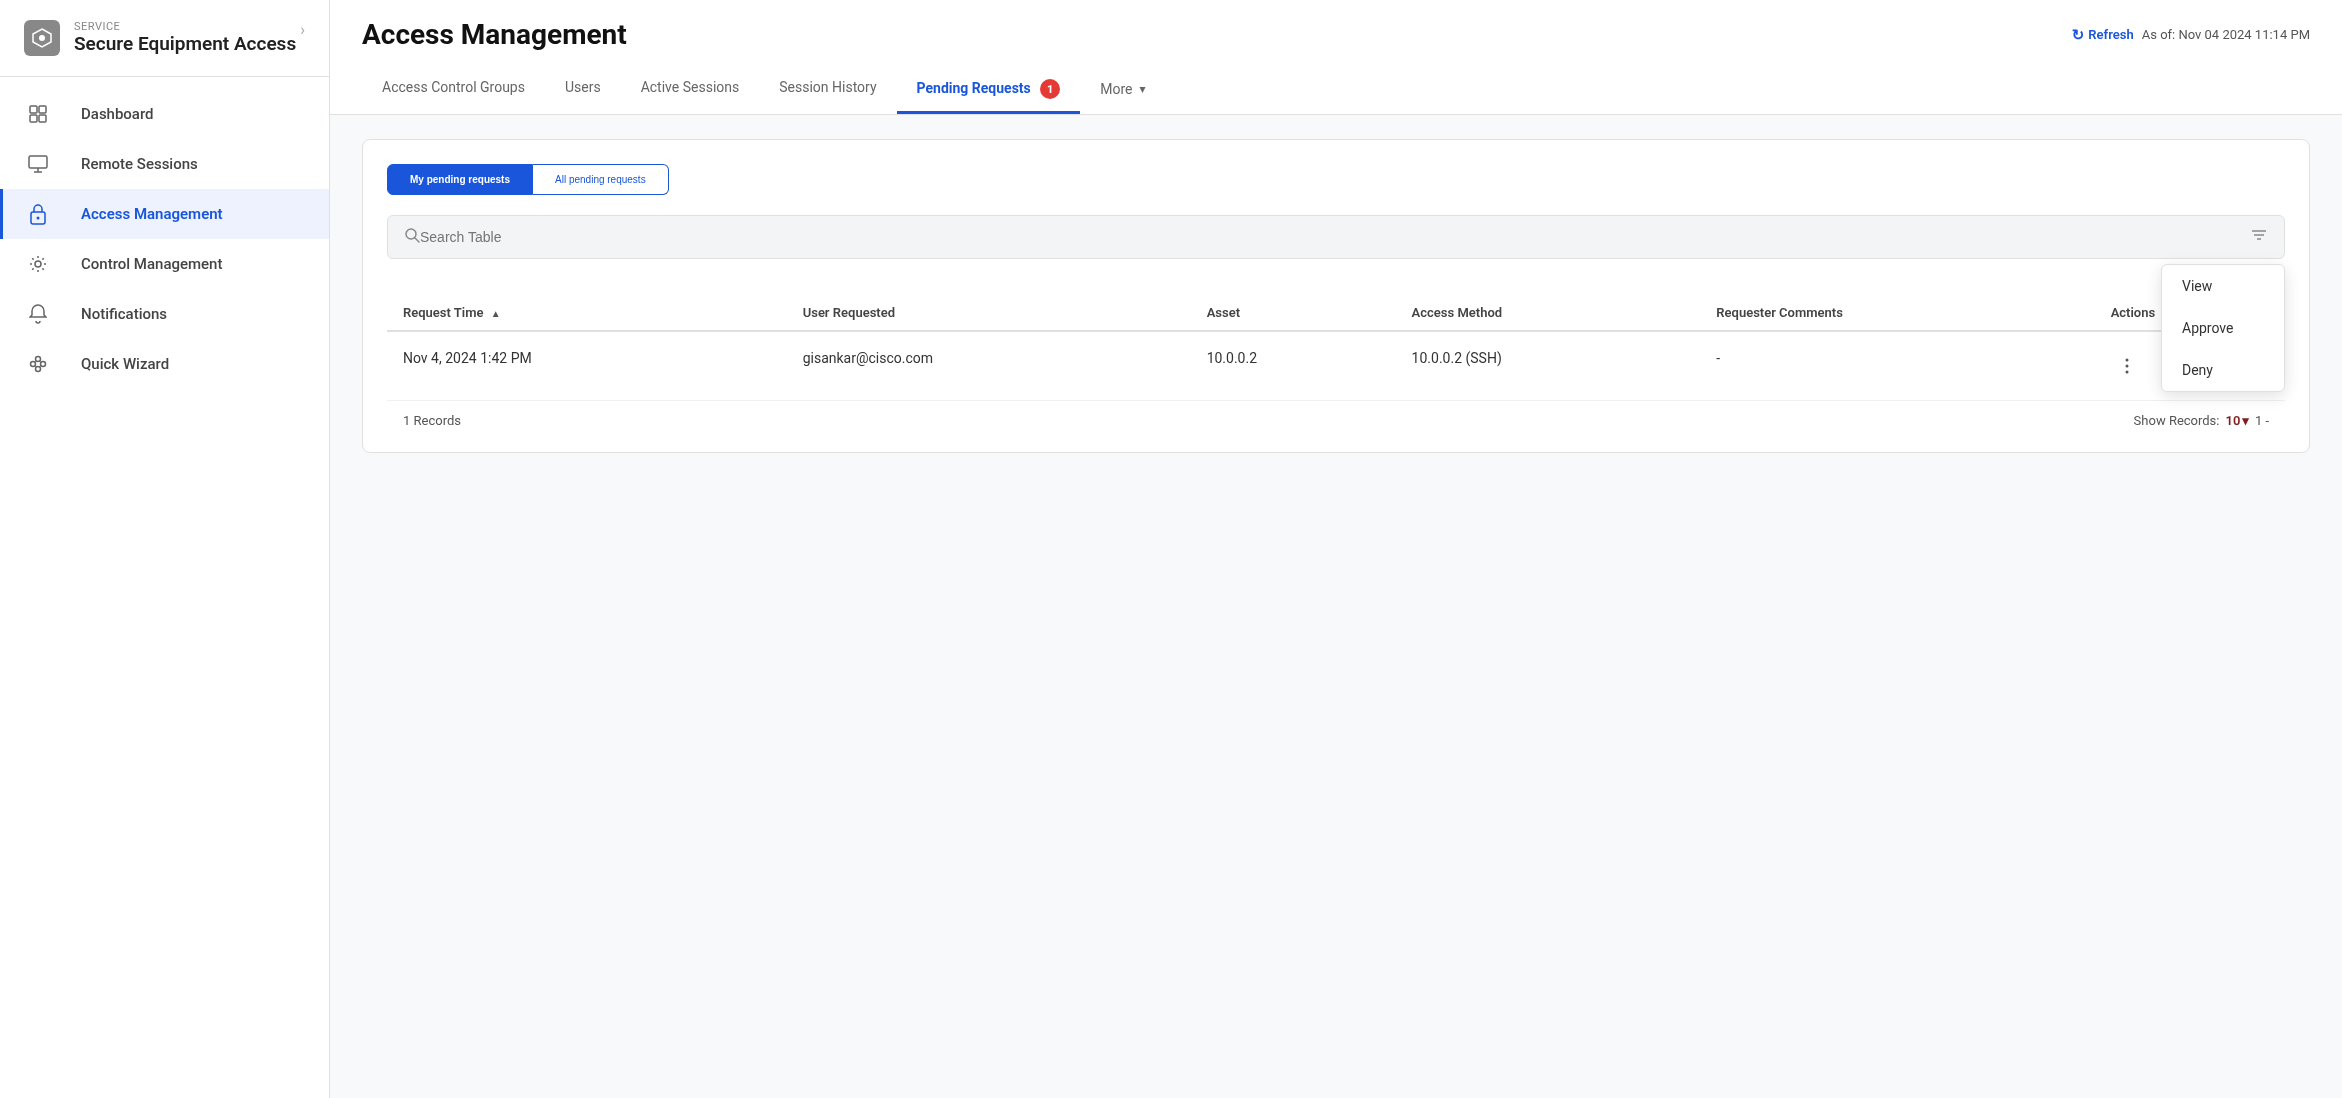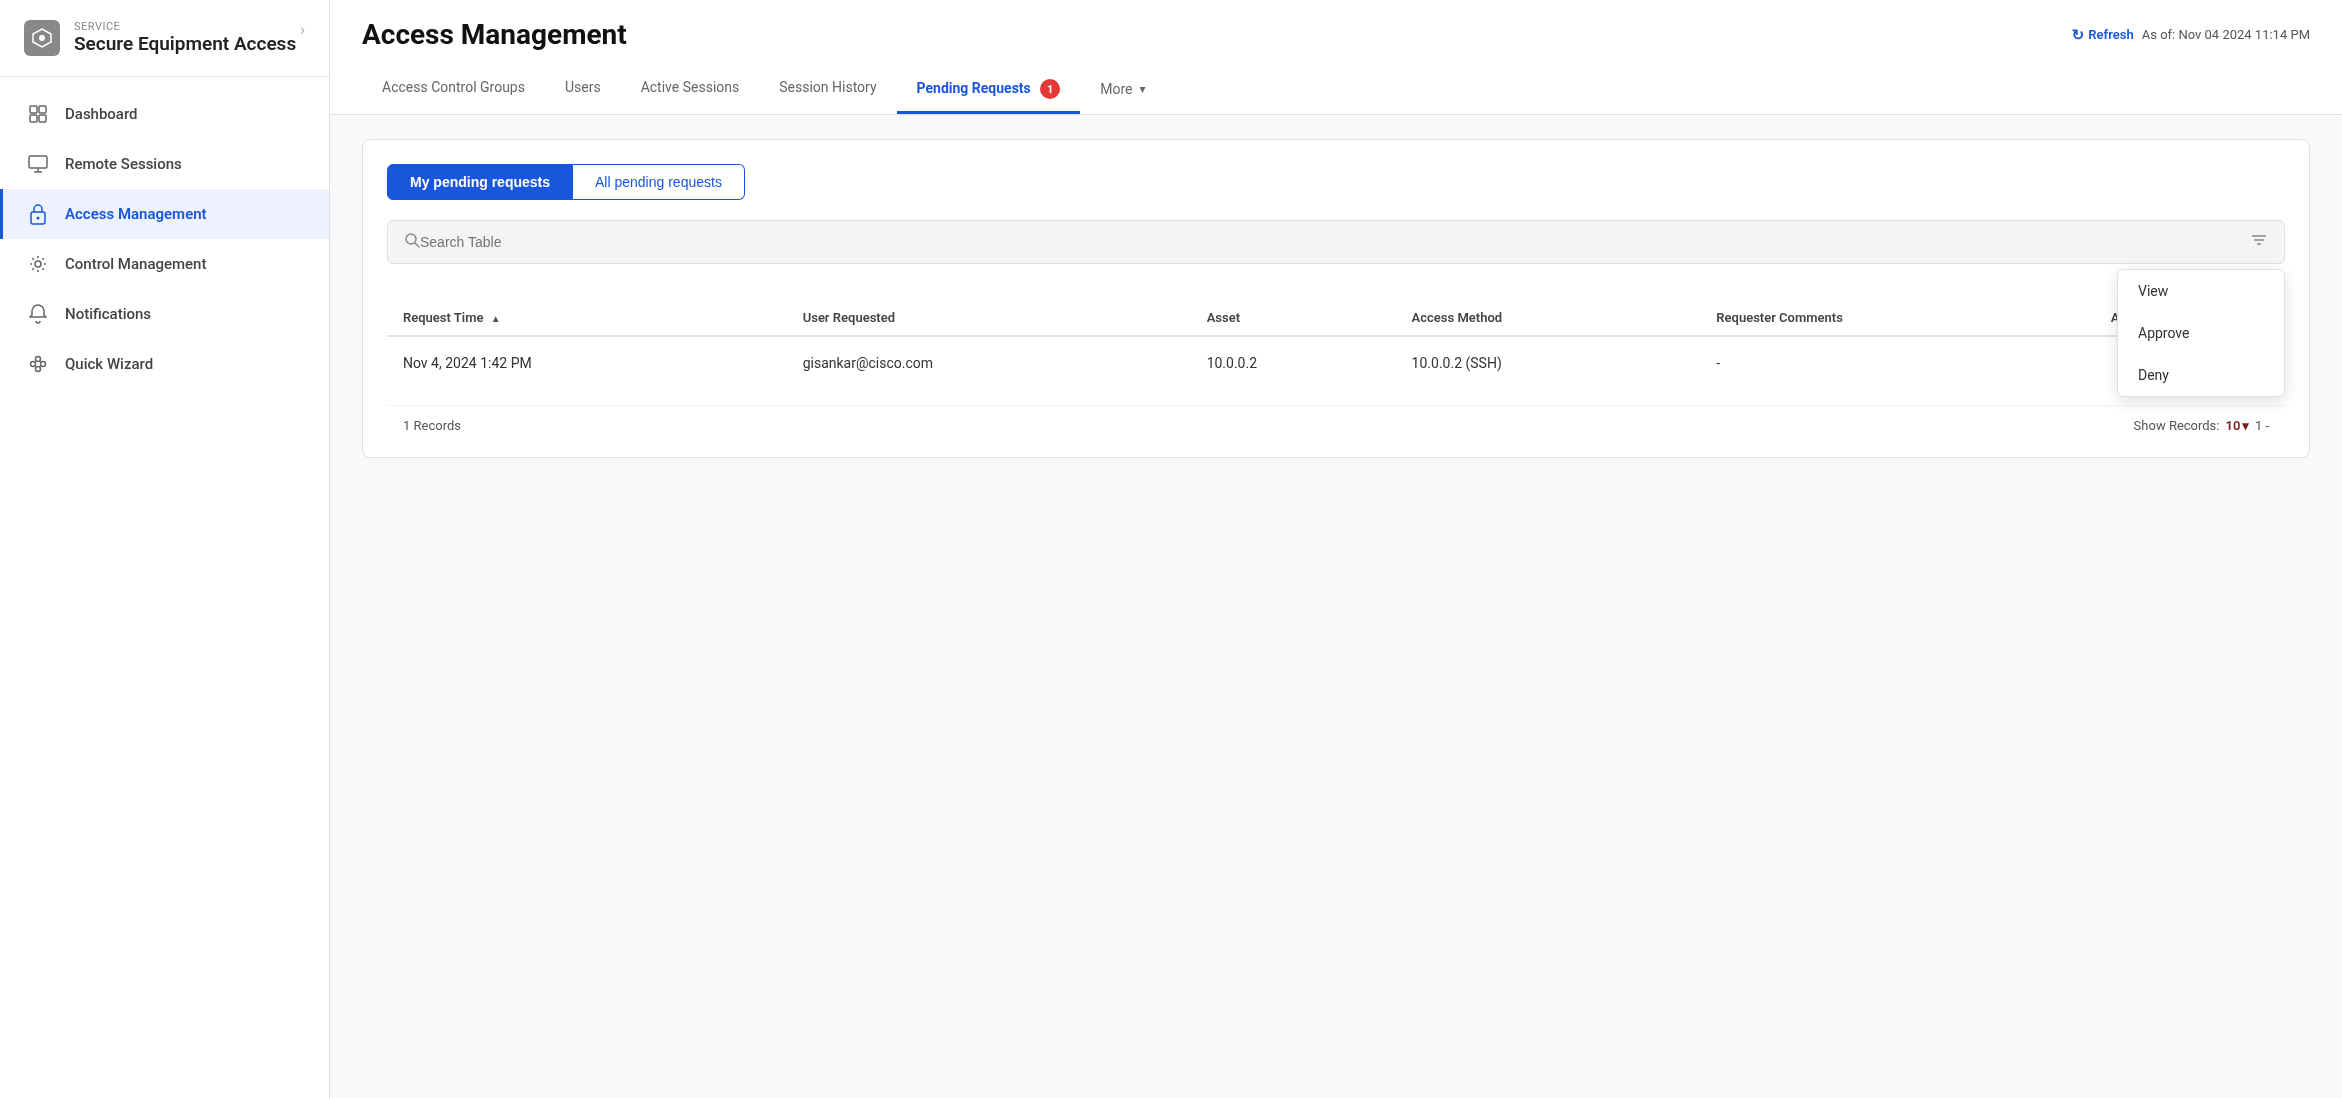--- a/index.html
+++ b/index.html
@@ -56,21 +56,21 @@
       font-size: 16px;
     }
 
     .sidebar-nav {
       padding: 12px 0;
       flex: 1;
     }
     .nav-item {
       display: flex;
       align-items: center;
-      gap: 16px;
+      gap: 32px;
       padding: 14px 24px;
       cursor: pointer;
       color: #444;
       font-size: 15px;
       font-weight: 500;
       border-left: 3px solid transparent;
       transition: background 0.15s;
     }
     .nav-item.active {
       background: #eef2ff;
@@ -187,21 +187,21 @@
     }
 
     
     .toggle-buttons {
       display: flex;
       gap: 0;
       margin-bottom: 20px;
     }
     .toggle-btn {
       padding: 9px 22px;
-      font-size: 14px;
+      font-size: 10px;
       cursor: pointer;
       border: 1.5px solid #1a56db;
       background: #fff;
       color: #1a56db;
       font-weight: 500;
       transition: background 0.15s;
     }
     .toggle-btn:first-child { border-radius: 6px 0 0 6px; }
     .toggle-btn:last-child { border-radius: 0 6px 6px 0; border-left: none; }
     .toggle-btn.active {
@@ -308,21 +308,21 @@
 
     
     .dropdown-menu {
       position: absolute;
       right: 24px;
       bottom: 60px;
       background: #fff;
       border: 1px solid #e0e0e0;
       border-radius: 6px;
       box-shadow: 0 4px 16px rgba(0,0,0,0.12);
-      width: 168px;
+      width: 124px;
       z-index: 100;
       overflow: hidden;
     }
     .dropdown-item {
       padding: 13px 20px;
       font-size: 14px;
       color: #333;
       cursor: pointer;
     }
   </style>

